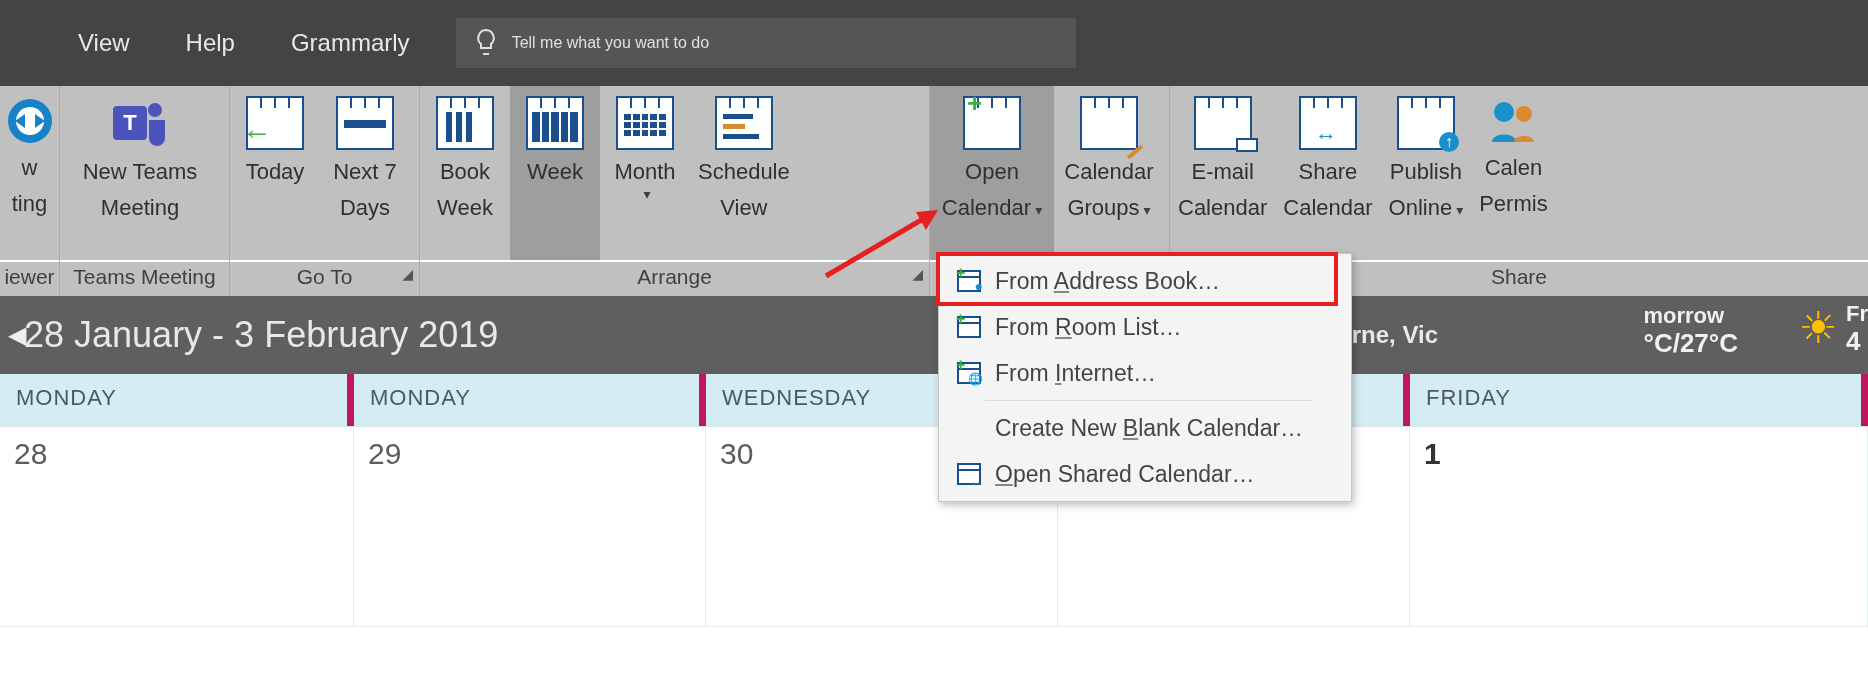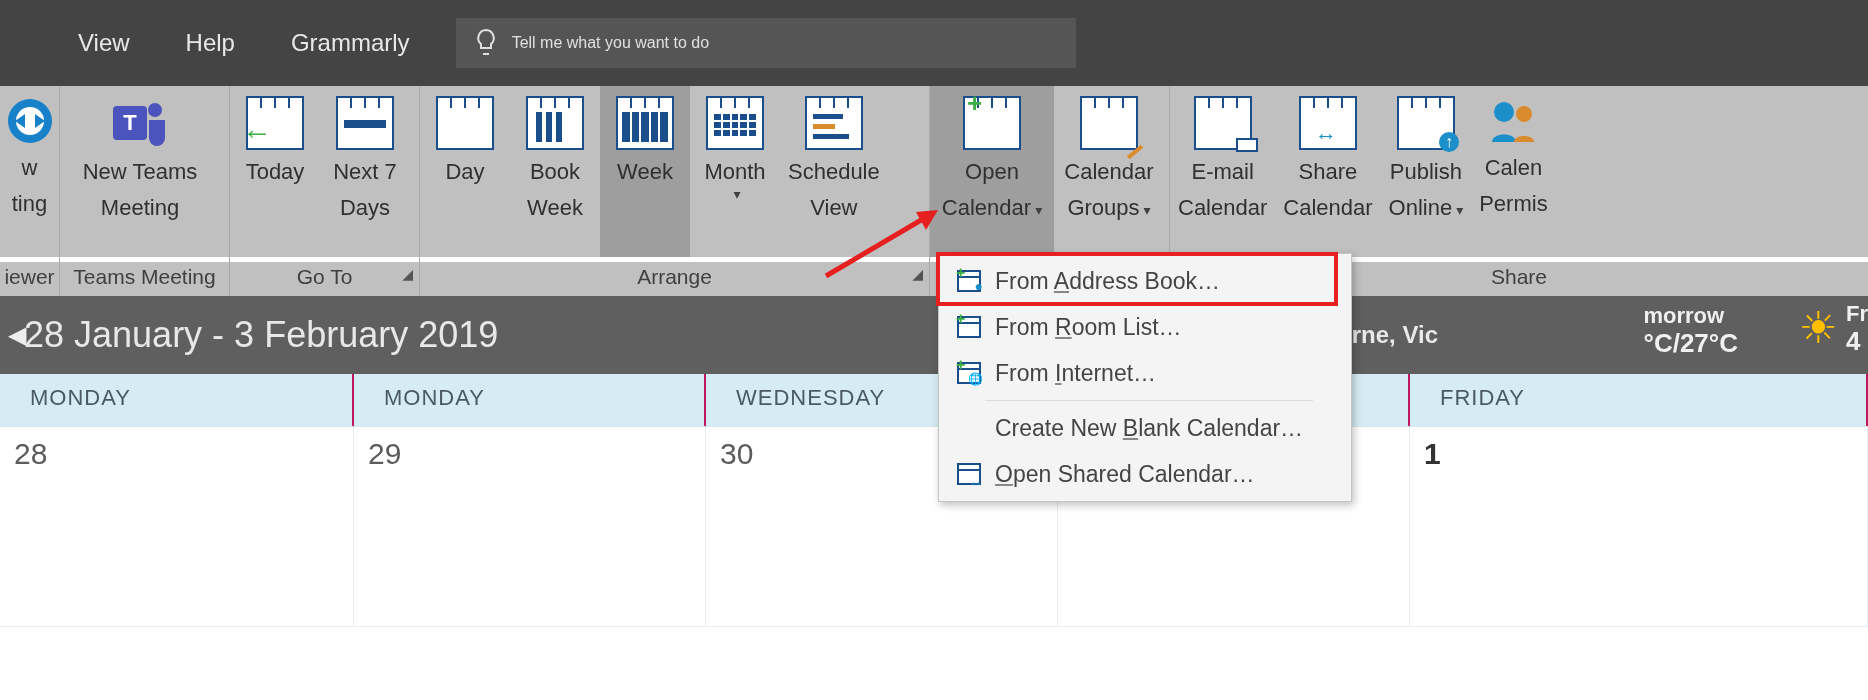--- a/index.html
+++ b/index.html
@@ -9,21 +9,21 @@
   .menubar { background: #444444; height: 86px; display: flex; align-items: center; padding-left: 50px; }
   .menu-item { color: #e8e8e8; font-size: 24px; padding: 10px 28px; cursor: pointer; }
   .tellme { background: #555555; display: flex; align-items: center; margin-left: 18px; height: 50px; width: 620px; padding: 0 18px; }
   .tellme .bulb { color: #e0e0e0; margin-right: 14px; }
   .tellme-text { color: #e0e0e0; font-size: 16px; }
 
   
   .ribbon { background: #c0c0c0; height: 210px; display: flex; position: relative; }
   .ribbon-group { display: flex; flex-direction: column; border-right: 1px solid #aaaaaa; }
   .group-buttons { display: flex; flex: 1; }
-  .group-label { text-align: center; color: #404040; font-size: 21px; padding: 3px 0 7px 0; position: relative; border-top: 5px solid #ffffff; }
+  .group-label { text-align: center; color: #404040; font-size: 21px; padding: 3px 0 7px 0; position: relative; border-top: 2px solid #ffffff; }
   .group-label .launcher { position: absolute; right: 6px; top: 4px; font-size: 14px; color: #555; }
 
   .big-btn { display: flex; flex-direction: column; align-items: center; justify-content: flex-start; padding: 10px 8px 0 8px; min-width: 90px; text-align: center; cursor: pointer; }
   .big-btn.selected { background: #9e9e9e; }
   .big-btn .lbl { color: #303030; font-size: 22px; line-height: 28px; margin-top: 8px; white-space: nowrap; }
   .big-btn .dd { color:#404040; font-size: 14px; margin-left:4px; }
 
   
   .cal-icon { width: 58px; height: 54px; border: 2px solid #1a4f8b; background: #fff; position: relative; }
   .cal-icon .top { position: absolute; top: 0; left: 0; right: 0; height: 10px; display: flex; }
@@ -41,21 +41,21 @@
   .nav-btn { width: 18px; color:#eee; font-size:24px; padding:0 8px; cursor:pointer; }
   .date-range { font-size: 36px; color: #e8e8e8; padding-left:6px; }
   .weather-loc { margin-left: auto; font-size: 24px; color:#e8e8e8; font-weight: bold; }
   .weather-block { display:flex; align-items:flex-start; margin-left: 20px; }
   .weather-block .sun { color:#ffbf00; font-size:44px; margin-right:8px; }
   .weather-block .label { font-size:22px; line-height:24px; font-weight:bold;}
   .weather-block .temp { font-size:26px; font-weight:bold;}
 
   
   .cal-header { display:grid; grid-template-columns: 354px 352px 352px 352px 458px; background:#d6ecf4; height:52px; }
-  .cal-header div { padding:11px 30px; color:#4a5a62; font-size:22px; border-right:2px solid #be185d; letter-spacing:1px; }
+  .cal-header div { padding:11px 16px; color:#4a5a62; font-size:22px; border-right:7px solid #be185d; letter-spacing:1px; }
   .cal-body { display:grid; grid-template-columns: 354px 352px 352px 352px 458px; border-top:1px solid #d6e4ea; }
   .cal-body div { padding:10px 14px; font-size:30px; color:#5c5c5c; border-right:1px solid #e5eef2; border-bottom:1px solid #e5eef2; height:200px; }
   .cal-body div.strong { font-weight:bold; color:#333; }
 
   
   .dropdown { position:absolute; left:938px; top:253px; width:414px; background:#f4f4f4; border:1px solid #c6c6c6; box-shadow:2px 3px 8px rgba(0,0,0,0.25); z-index:50; padding:4px 0; }
   .drop-item { display:flex; align-items:center; height:46px; padding:0 12px; font-size:23px; color:#444; cursor:pointer; }
   .drop-item .icon-slot { width:36px; display:flex; justify-content:center; margin-right:8px; }
   .drop-item u { text-decoration: underline; text-decoration-color:#888; }
   .drop-sep { height:1px; background:#dcdcdc; margin:4px 38px 4px 46px; }
@@ -159,31 +159,20 @@
   <div class="ribbon-group" style="width:510px">
     <div class="group-buttons">
       <div class="big-btn">
         <div class="cal-icon">
             <div class="top">
               <span></span>
               <span></span>
               <span></span>
               <span></span>
             </div>
-          </div>
-        <div class="lbl">Day</div>
-      </div>
-      <div class="big-btn">
-        <div class="cal-icon">
-            <div class="top">
-              <span></span>
-              <span></span>
-              <span></span>
-              <span></span>
-            </div>
           <div style="position:absolute;top:14px;left:8px;width:6px;height:30px;background:#1a4f8b"></div>
           <div style="position:absolute;top:14px;left:18px;width:6px;height:30px;background:#1a4f8b"></div>
           <div style="position:absolute;top:14px;left:28px;width:6px;height:30px;background:#1a4f8b"></div>
         </div>
         <div class="lbl">Book</div>
         <div class="lbl">Week</div>
       </div>
       <div class="big-btn selected">
         <div class="cal-icon">
             <div class="top">

